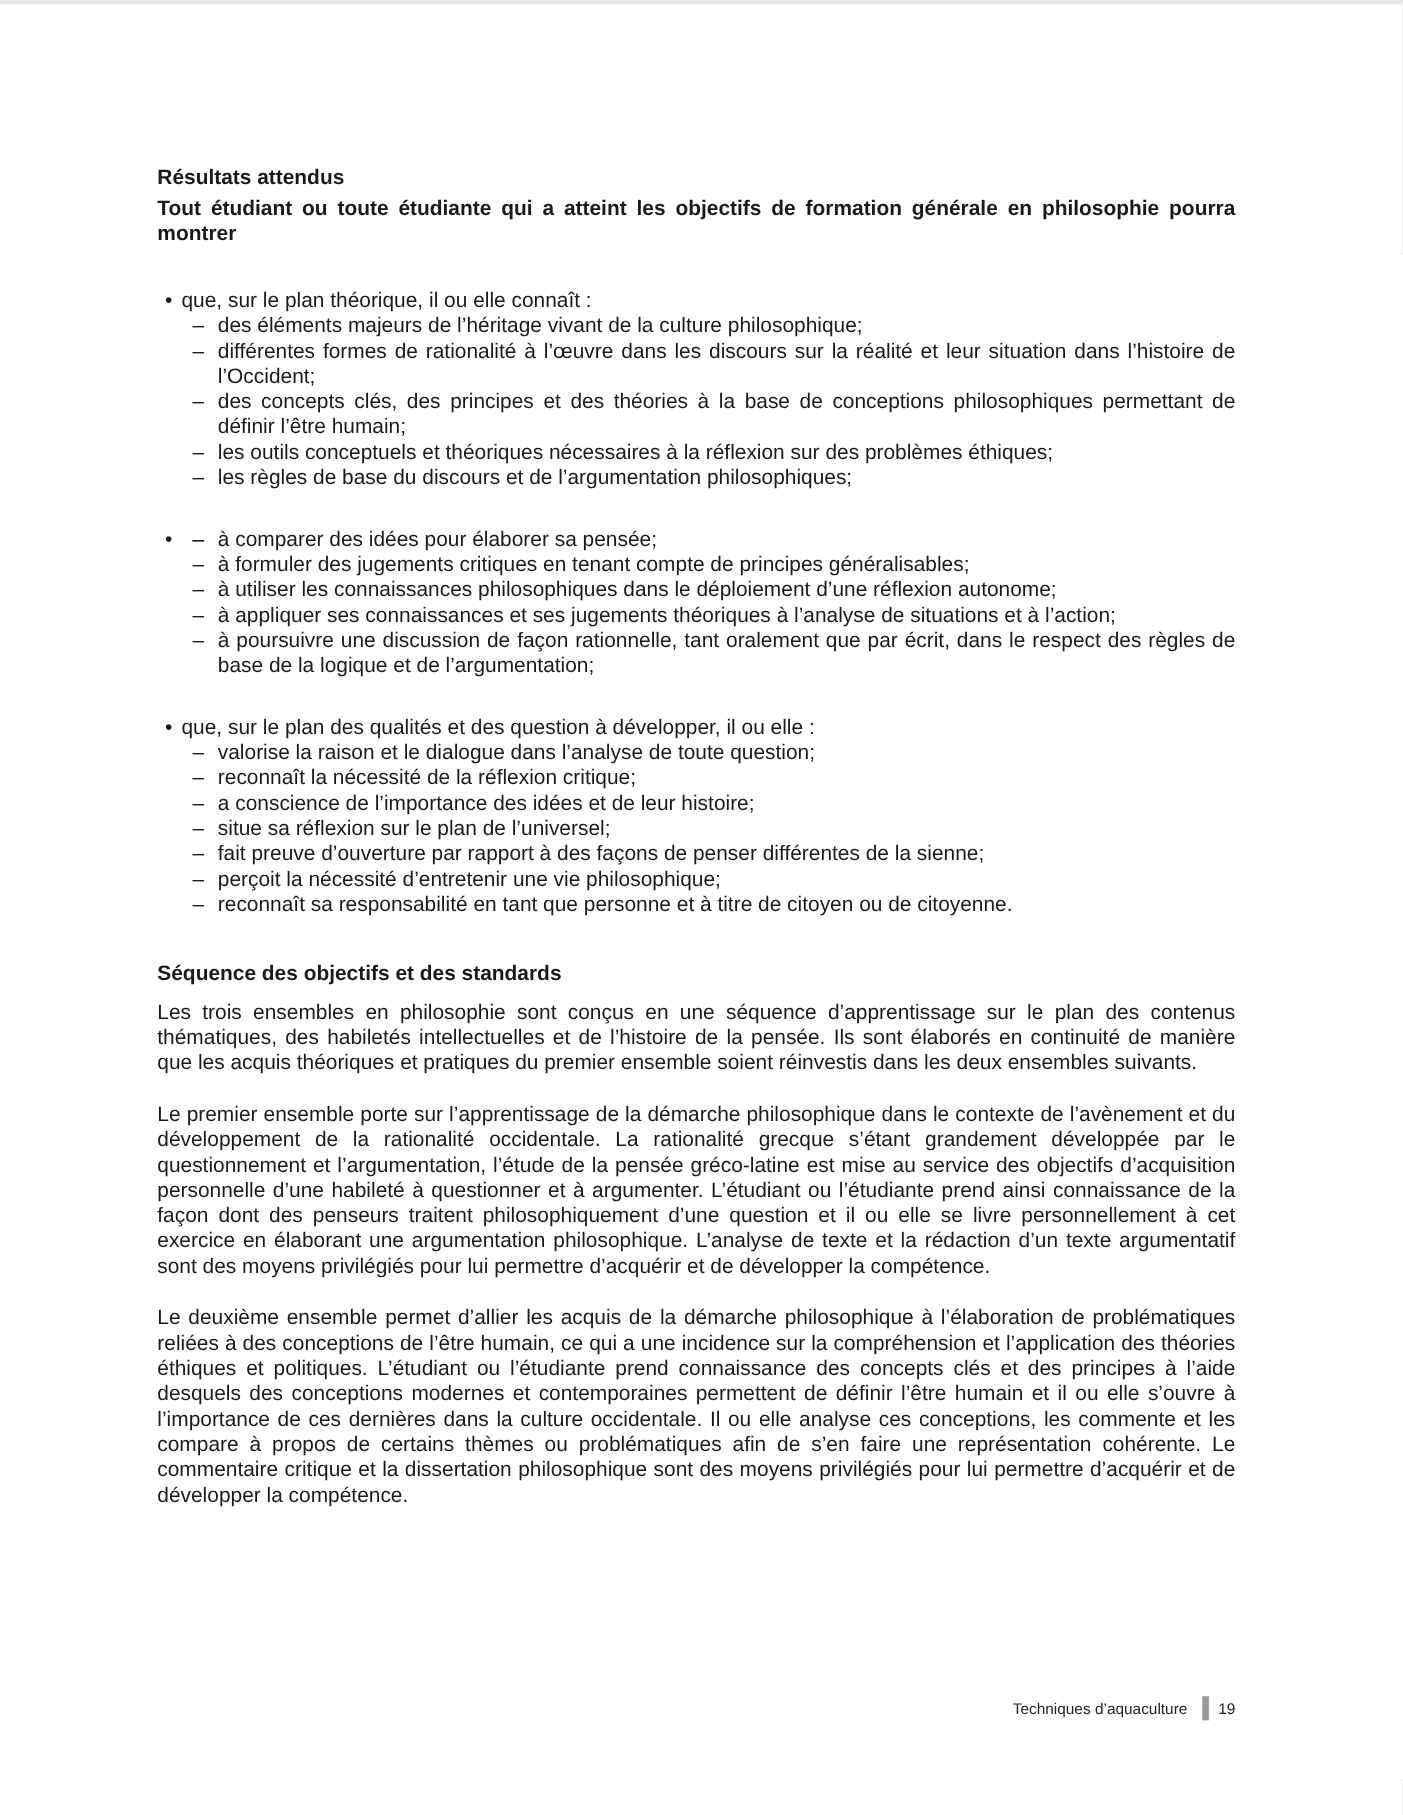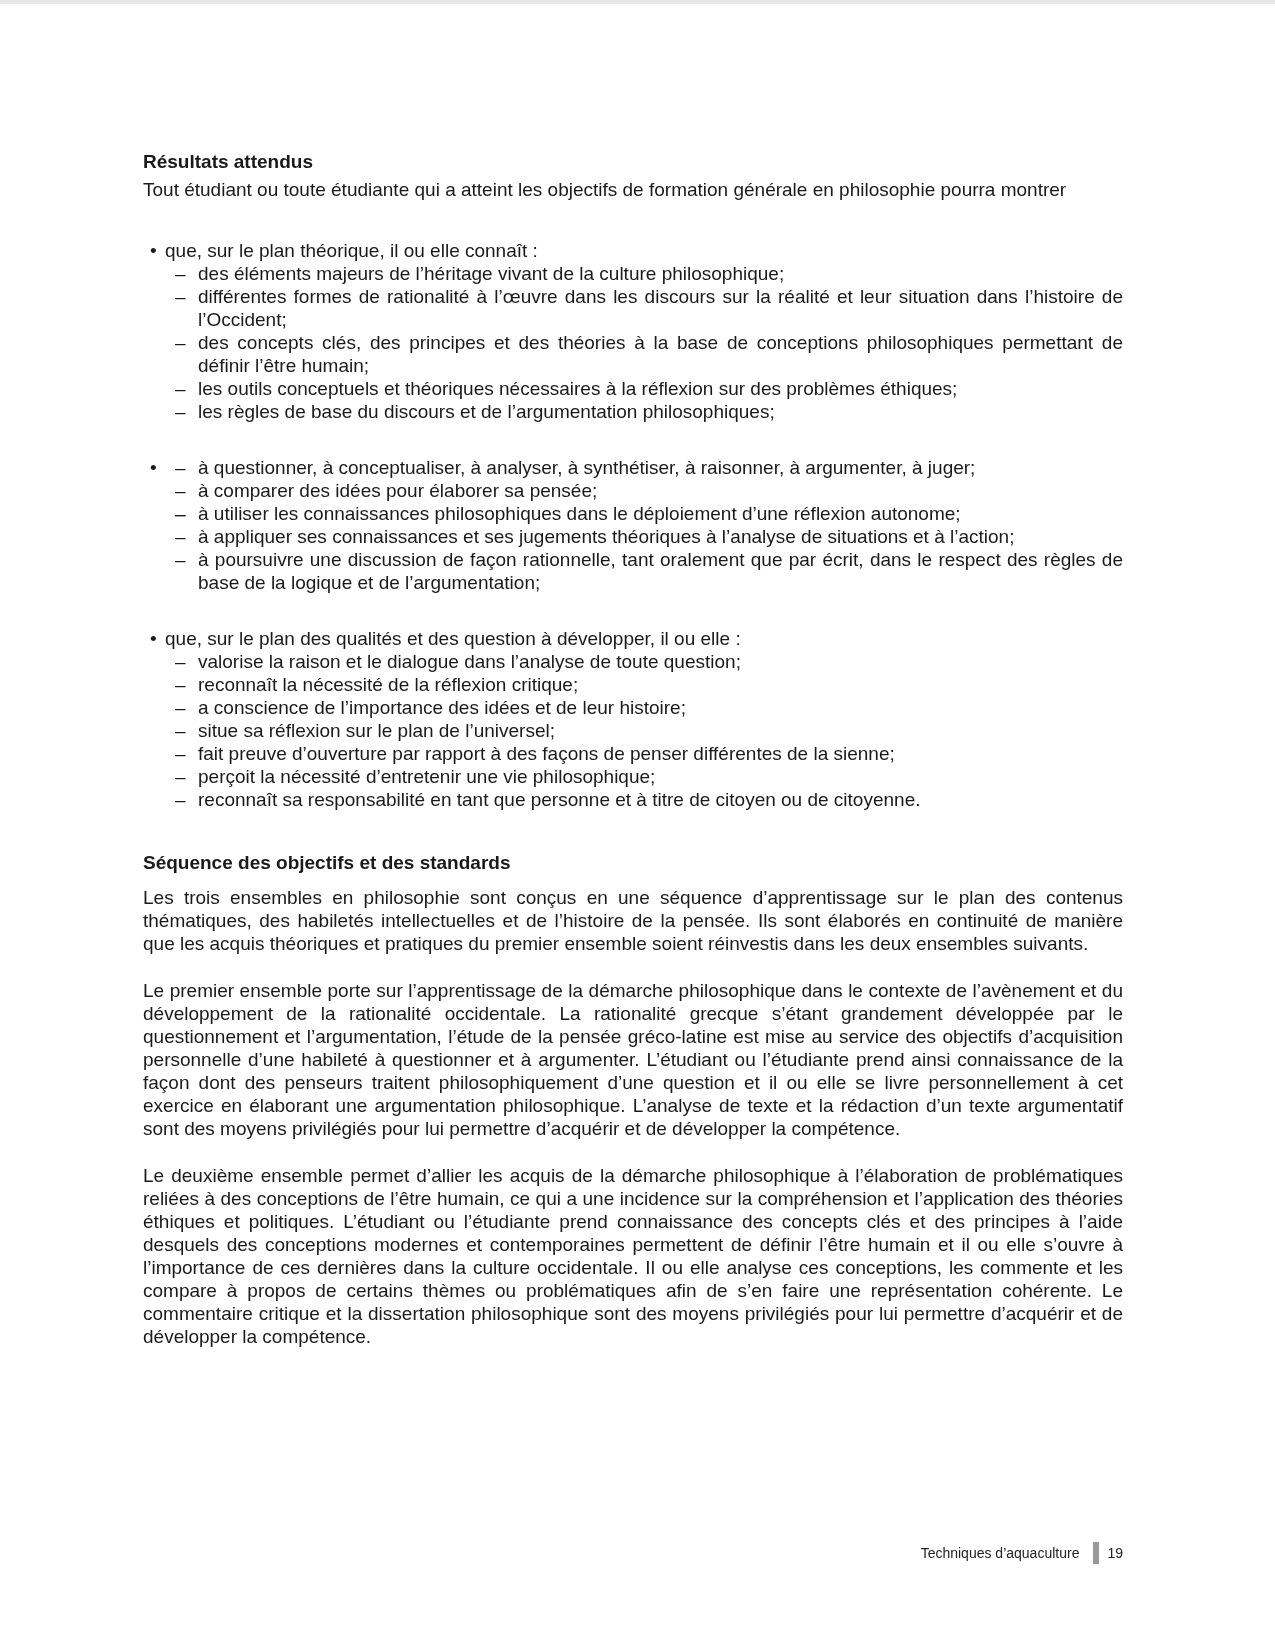--- a/index.html
+++ b/index.html
@@ -22,20 +22,21 @@
   .heading{
     font-weight:bold;
     font-size:19px;
     line-height:23px;
     margin:0 0 5px 0;
   }
   .heading.sequence{margin:0 0 12px 0;}
   .intro{
     text-align:justify;
     margin:0 0 38px 0;
+    font-weight:bold;
   }
   .groups-wrap{margin:0 0 40px 0;}
   .bullet-group{margin:0 0 33px 0;}
   .bullet-group:last-child{margin-bottom:0;}
   .bullet-lead{
     position:relative;
     padding-left:22px;
   }
   .bullet-lead .marker{
     position:absolute;left:7px;top:0;
@@ -84,23 +85,23 @@
         <div class="bullet-group">
           <div class="bullet-lead"><span class="marker">•</span><span>que, sur le plan théorique, il ou elle connaît :</span></div>
           <div class="dash-item"><span class="marker">–</span><span>des éléments majeurs de l’héritage vivant de la culture philosophique;</span></div>
           <div class="dash-item"><span class="marker">–</span><span>différentes formes de rationalité à l’œuvre dans les discours sur la réalité et leur situation dans l’histoire de l’Occident;</span></div>
           <div class="dash-item"><span class="marker">–</span><span>des concepts clés, des principes et des théories à la base de conceptions philosophiques permettant de définir l’être humain;</span></div>
           <div class="dash-item"><span class="marker">–</span><span>les outils conceptuels et théoriques nécessaires à la réflexion sur des problèmes éthiques;</span></div>
           <div class="dash-item"><span class="marker">–</span><span>les règles de base du discours et de l’argumentation philosophiques;</span></div>
         </div>
         <div class="bullet-group">
           <div class="bullet-lead"><span class="marker">•</span></div>
-          <div class="dash-item"><span class="marker">–</span><span>à questionner, à conceptualiser, à analyser, à synthétiser, à raisonner, à argumenter, à juger;</span></div>
+          <div class="dash-item"><span class="marker">–</span></div>
           <div class="dash-item"><span class="marker">–</span><span>à comparer des idées pour élaborer sa pensée;</span></div>
-          <div class="dash-item"><span class="marker">–</span></div>
+          <div class="dash-item"><span class="marker">–</span><span>à formuler des jugements critiques en tenant compte de principes généralisables;</span></div>
           <div class="dash-item"><span class="marker">–</span><span>à utiliser les connaissances philosophiques dans le déploiement d’une réflexion autonome;</span></div>
           <div class="dash-item"><span class="marker">–</span><span>à appliquer ses connaissances et ses jugements théoriques à l’analyse de situations et à l’action;</span></div>
           <div class="dash-item"><span class="marker">–</span><span>à poursuivre une discussion de façon rationnelle, tant oralement que par écrit, dans le respect des règles de base de la logique et de l’argumentation;</span></div>
         </div>
         <div class="bullet-group">
           <div class="bullet-lead"><span class="marker">•</span><span>que, sur le plan des qualités et des question à développer, il ou elle :</span></div>
           <div class="dash-item"><span class="marker">–</span><span>valorise la raison et le dialogue dans l’analyse de toute question;</span></div>
           <div class="dash-item"><span class="marker">–</span><span>reconnaît la nécessité de la réflexion critique;</span></div>
           <div class="dash-item"><span class="marker">–</span><span>a conscience de l’importance des idées et de leur histoire;</span></div>
           <div class="dash-item"><span class="marker">–</span><span>situe sa réflexion sur le plan de l’universel;</span></div>

